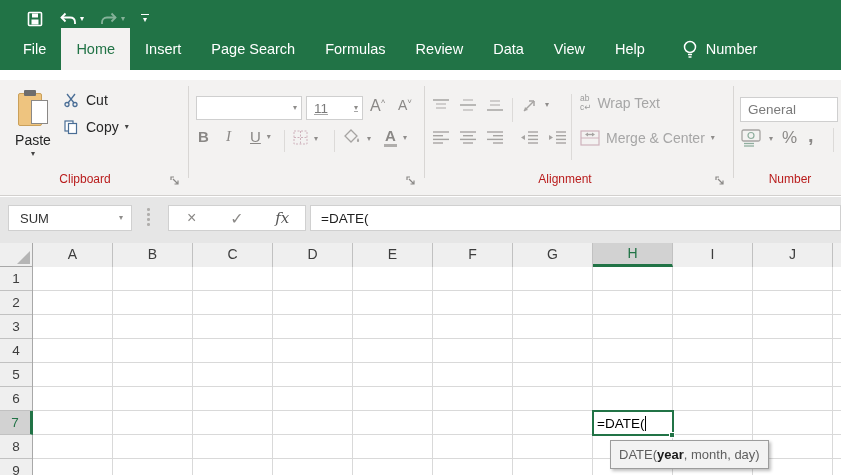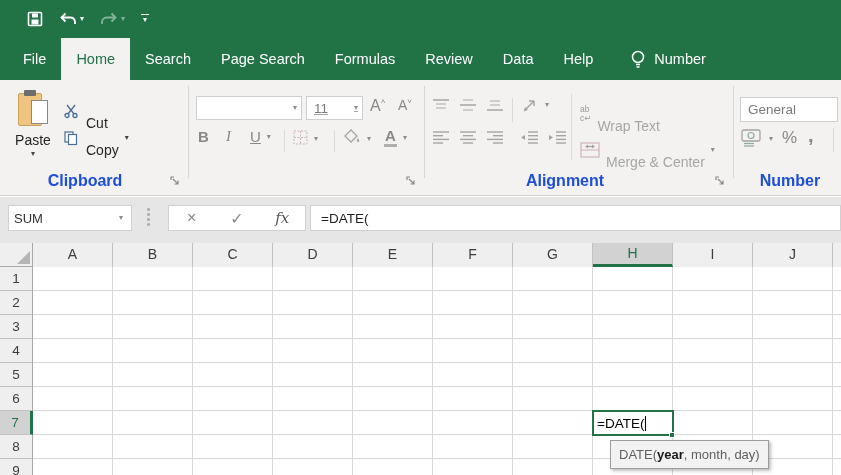--- a/index.html
+++ b/index.html
@@ -13,34 +13,34 @@
 
   
   .titlebar{position:absolute;left:0;top:0;width:841px;height:38px;background:var(--green);}
   .qat{position:absolute;left:24px;top:8px;display:flex;align-items:center;gap:10px;color:#fff;}
   .qat .btn{display:flex;align-items:center;gap:3px;height:22px;padding:0 3px;}
   .qat .caret{font-size:8px;line-height:1;color:#fff;}
   .qat .dim{opacity:.45;}
   .qat svg{display:block;}
 
   
-  .tabrow{position:absolute;left:0;top:38px;width:841px;height:42px;background:var(--green);display:flex;align-items:stretch;}
+  .tabrow{position:absolute;left:0;top:28px;width:841px;height:42px;background:var(--green);display:flex;align-items:stretch;}
   .tab{display:flex;align-items:center;padding:0 15px;color:#fff;font-size:14.5px;cursor:default;}
   .tab.selected{background:var(--ribbon-bg);color:var(--green);}
   .tab.file{margin-left:8px;}
   .searchbox{display:flex;align-items:center;gap:8px;color:#fff;font-size:14.5px;padding:0 12px;margin-left:10px;}
   .bulb svg{display:block;}
 
   
   .ribbon{position:absolute;left:0;top:80px;width:841px;height:116px;background:var(--ribbon-bg);border-bottom:1px solid #d2d0ce;font-size:14px;color:var(--disabled);}
   .gsep{position:absolute;top:6px;height:92px;width:1px;background:#d8d6d4;}
-  .glabel{position:absolute;top:92px;height:18px;font-size:16px;color:#1d4ed8;text-align:center;font-weight:bold;}
+  .glabel{position:absolute;top:92px;height:18px;font-size:12px;color:#b91c1c;text-align:center;}
   .launcher{position:absolute;top:94px;width:12px;height:12px;color:#8a8886;}
   .rbtn{position:absolute;display:flex;align-items:center;gap:6px;white-space:nowrap;}
-  .rbtn .lbl{font-size:14px;margin-top:24px;}
+  .rbtn .lbl{font-size:14px;}
   .enabled .lbl{color:#262626;}
   .disabled-lbl{color:var(--disabled);}
   .caret-s{font-size:8px;color:#8f8d8b;line-height:1;}
   .combo{position:absolute;background:#fff;border:1px solid #cfcfcf;display:flex;align-items:center;}
   .combo .cval{flex:1;padding-left:7px;font-size:13.5px;color:#7a7a7a;}
   .combo .caret-s{padding-right:4px;}
   .minisep{position:absolute;width:1px;background:#dcdad8;}
   .icon16{width:18px;height:18px;display:flex;align-items:center;justify-content:center;}
   .ltr{font-size:15px;color:#8a8886;}
   .wrapicon{font-size:8.5px;line-height:1.05;color:#9a9a9a;text-align:left;}
@@ -50,21 +50,21 @@
   .clipboard-art{position:relative;width:30px;height:38px;margin-top:2px;}
   .clip-body{position:absolute;left:0;top:3px;width:24px;height:33px;background:#eec47f;border:1px solid #caa05a;border-radius:2px;}
   .clip-top{position:absolute;left:6px;top:0;width:12px;height:6px;background:#6d6d6d;border-radius:1px;}
   .clip-page{position:absolute;left:13px;top:10px;width:17px;height:24px;background:#fff;border:1px solid #8a8886;}
   .paste .lbl{color:#262626;margin-top:4px;}
 
   
   .fbar{position:absolute;left:0;top:197px;width:841px;height:46px;background:var(--strip);}
   .fbox{position:absolute;top:8px;height:26px;background:#fff;border:1px solid #d0d0d0;display:flex;align-items:center;}
   .namebox{left:8px;width:124px;}
-  .namebox .nval{flex:1;padding-left:5px;font-size:13px;color:#333;}
+  .namebox .nval{flex:1;padding-left:11px;font-size:13px;color:#333;}
   .dots{position:absolute;left:147px;top:11px;display:flex;flex-direction:column;gap:2.5px;}
   .dots i{width:2.5px;height:2.5px;background:#b0aeac;border-radius:50%;}
   .fbuttons{left:168px;width:138px;justify-content:space-around;}
   .fbtn{font-size:16px;color:#8a8886;width:34px;text-align:center;}
   .fx{font-family:"DejaVu Serif",serif;font-style:italic;font-size:15px;color:#555;}
   .finput{left:310px;width:531px;}
   .finput .fval{padding-left:10px;font-size:13.5px;color:#1f1f1f;}
 
   
   .sheet{position:absolute;left:0;top:243px;width:841px;height:232px;background:#fff;overflow:hidden;}
@@ -125,25 +125,26 @@
           <span style="width:8px;height:1.5px;background:#fff;"></span>
           <span class="caret">▾</span>
         </span>
       </span>
     </div>
   </div>
 
   <div class="tabrow">
     <span class="tab file">File</span>
     <span class="tab selected">Home</span>
-    <span class="tab">Search</span>
+    <span class="tab">Insert</span>
     <span class="tab">Page Search</span>
     <span class="tab">Formulas</span>
     <span class="tab">Review</span>
     <span class="tab">Data</span>
+    <span class="tab">View</span>
     <span class="tab">Help</span>
     <span class="searchbox">
       <span class="bulb">
         <svg width="16" height="20" viewBox="0 0 16 20">
             <circle cx="8" cy="8" r="5.5" fill="none" stroke="#fff" stroke-width="1.5"></circle>
             <line x1="6" y1="15.5" x2="10" y2="15.5" stroke="#fff" stroke-width="1.5"></line>
             <line x1="6.5" y1="18" x2="9.5" y2="18" stroke="#fff" stroke-width="1.5"></line>
           </svg>
       </span>
       <span>Number</span>

